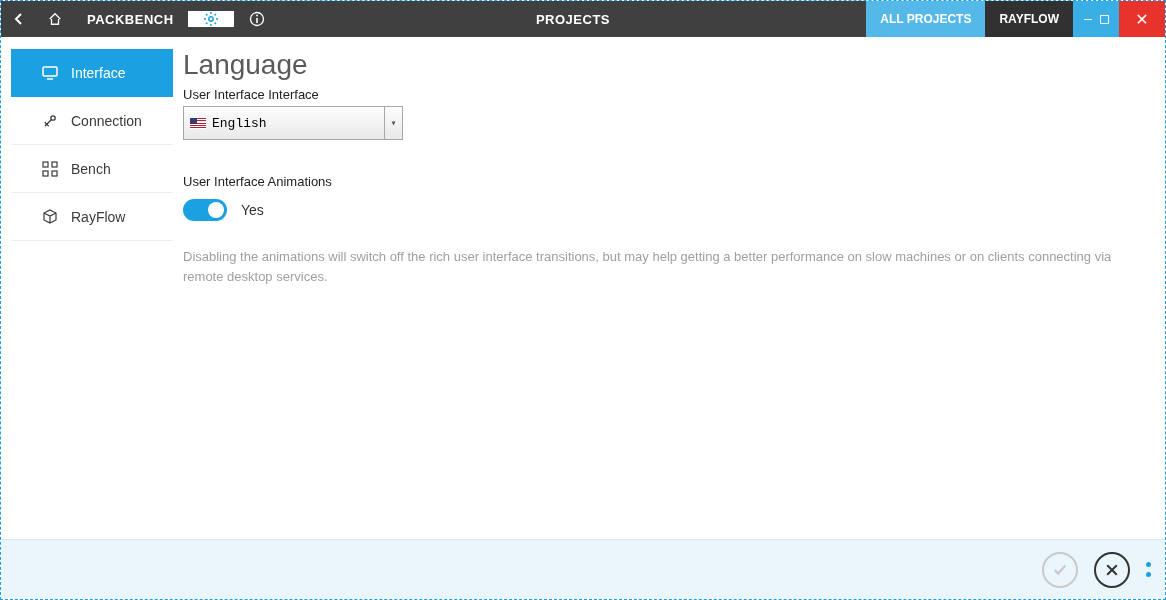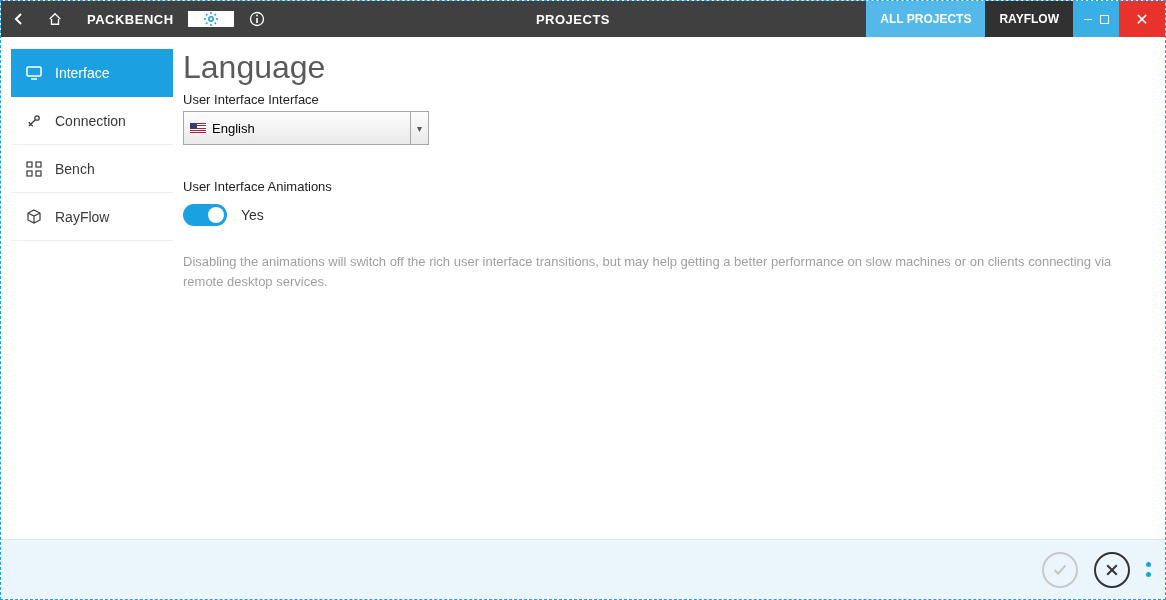--- a/index.html
+++ b/index.html
@@ -52,40 +52,40 @@
   
   .body {
     flex:1; display:flex; margin-top:12px;
   }
   .sidebar {
     width:162px; margin-left:10px;
     display:flex; flex-direction:column;
   }
   .side-item {
     height:48px; display:flex; align-items:center;
-    gap:12px; padding:0 14px; cursor:pointer;
+    gap:12px; padding:0 30px; cursor:pointer;
     color:#3a3a3a; font-size:14px;
     border-bottom:1px solid #eee;
   }
   .side-item.active { background:#1ba0e1; color:#fff; border-bottom:none; }
   .side-item .sicon { width:18px; height:18px; display:flex; align-items:center; justify-content:center; }
   .side-item .sicon svg { stroke: currentColor; }
   .content {
     flex:1; padding-left:10px; padding-right:40px;
   }
   h2.section {
-    font-weight:300; color:#5a5a5a; font-size:32px; margin-bottom:6px;
+    font-weight:300; color:#5a5a5a; font-size:28px; margin-bottom:6px;
   }
   .field-label { font-size:13px; color:#222; margin-bottom:4px; }
   .lang-select {
-    width:246px; height:26px;
+    width:220px; height:26px;
     border:1px solid #a7a7a7;
     background: linear-gradient(#fdfdfd,#e9e9e9);
     display:flex; align-items:center; padding:16px 6px;
-    font-size:13px; gap:6px; cursor:pointer; position:relative;
+    font-size:13px; gap:6px; cursor:pointer; position:relative;font-family:Liberation Mono, monospace;
   }
   .lang-select .flag {
     width:16px; height:11px;
     background: linear-gradient(to bottom,
       #b22234 0%, #b22234 8%, #fff 8%, #fff 16%,
       #b22234 16%, #b22234 24%, #fff 24%, #fff 32%,
       #b22234 32%, #b22234 40%, #fff 40%, #fff 48%,
       #b22234 48%, #b22234 56%, #fff 56%, #fff 64%,
       #b22234 64%, #b22234 72%, #fff 72%, #fff 80%,
       #b22234 80%, #b22234 88%, #fff 88%, #fff 100%);

